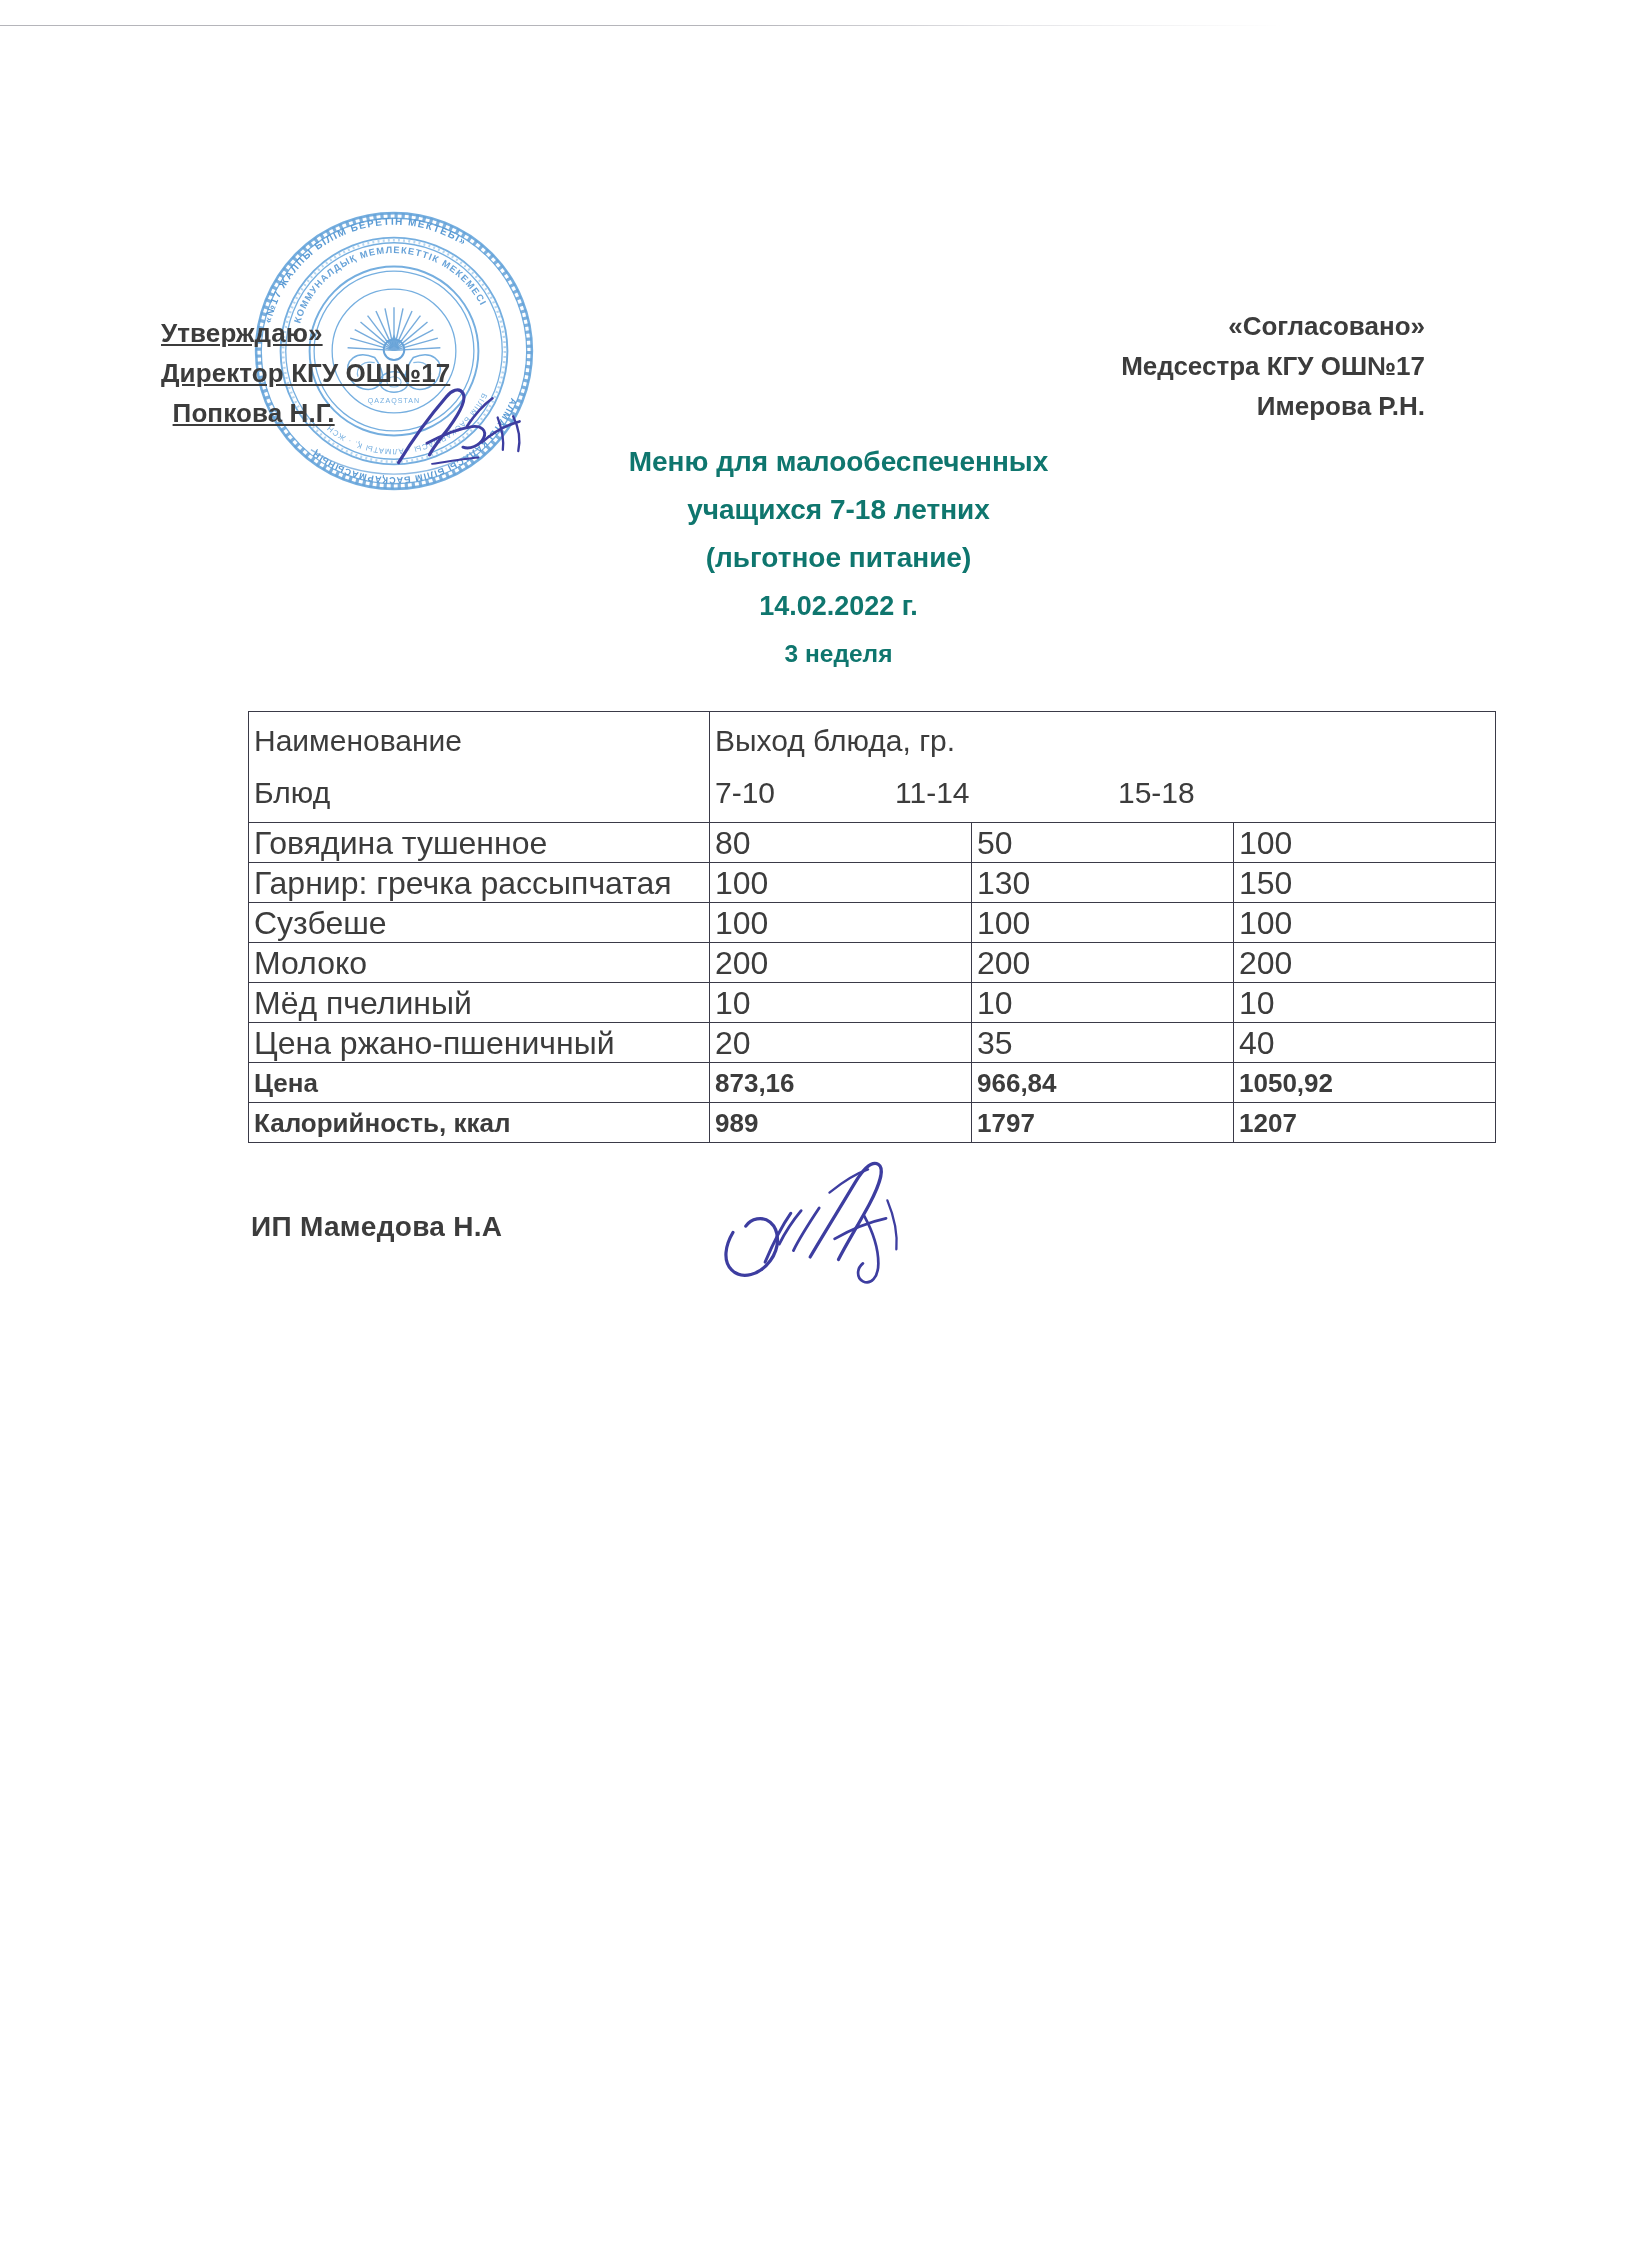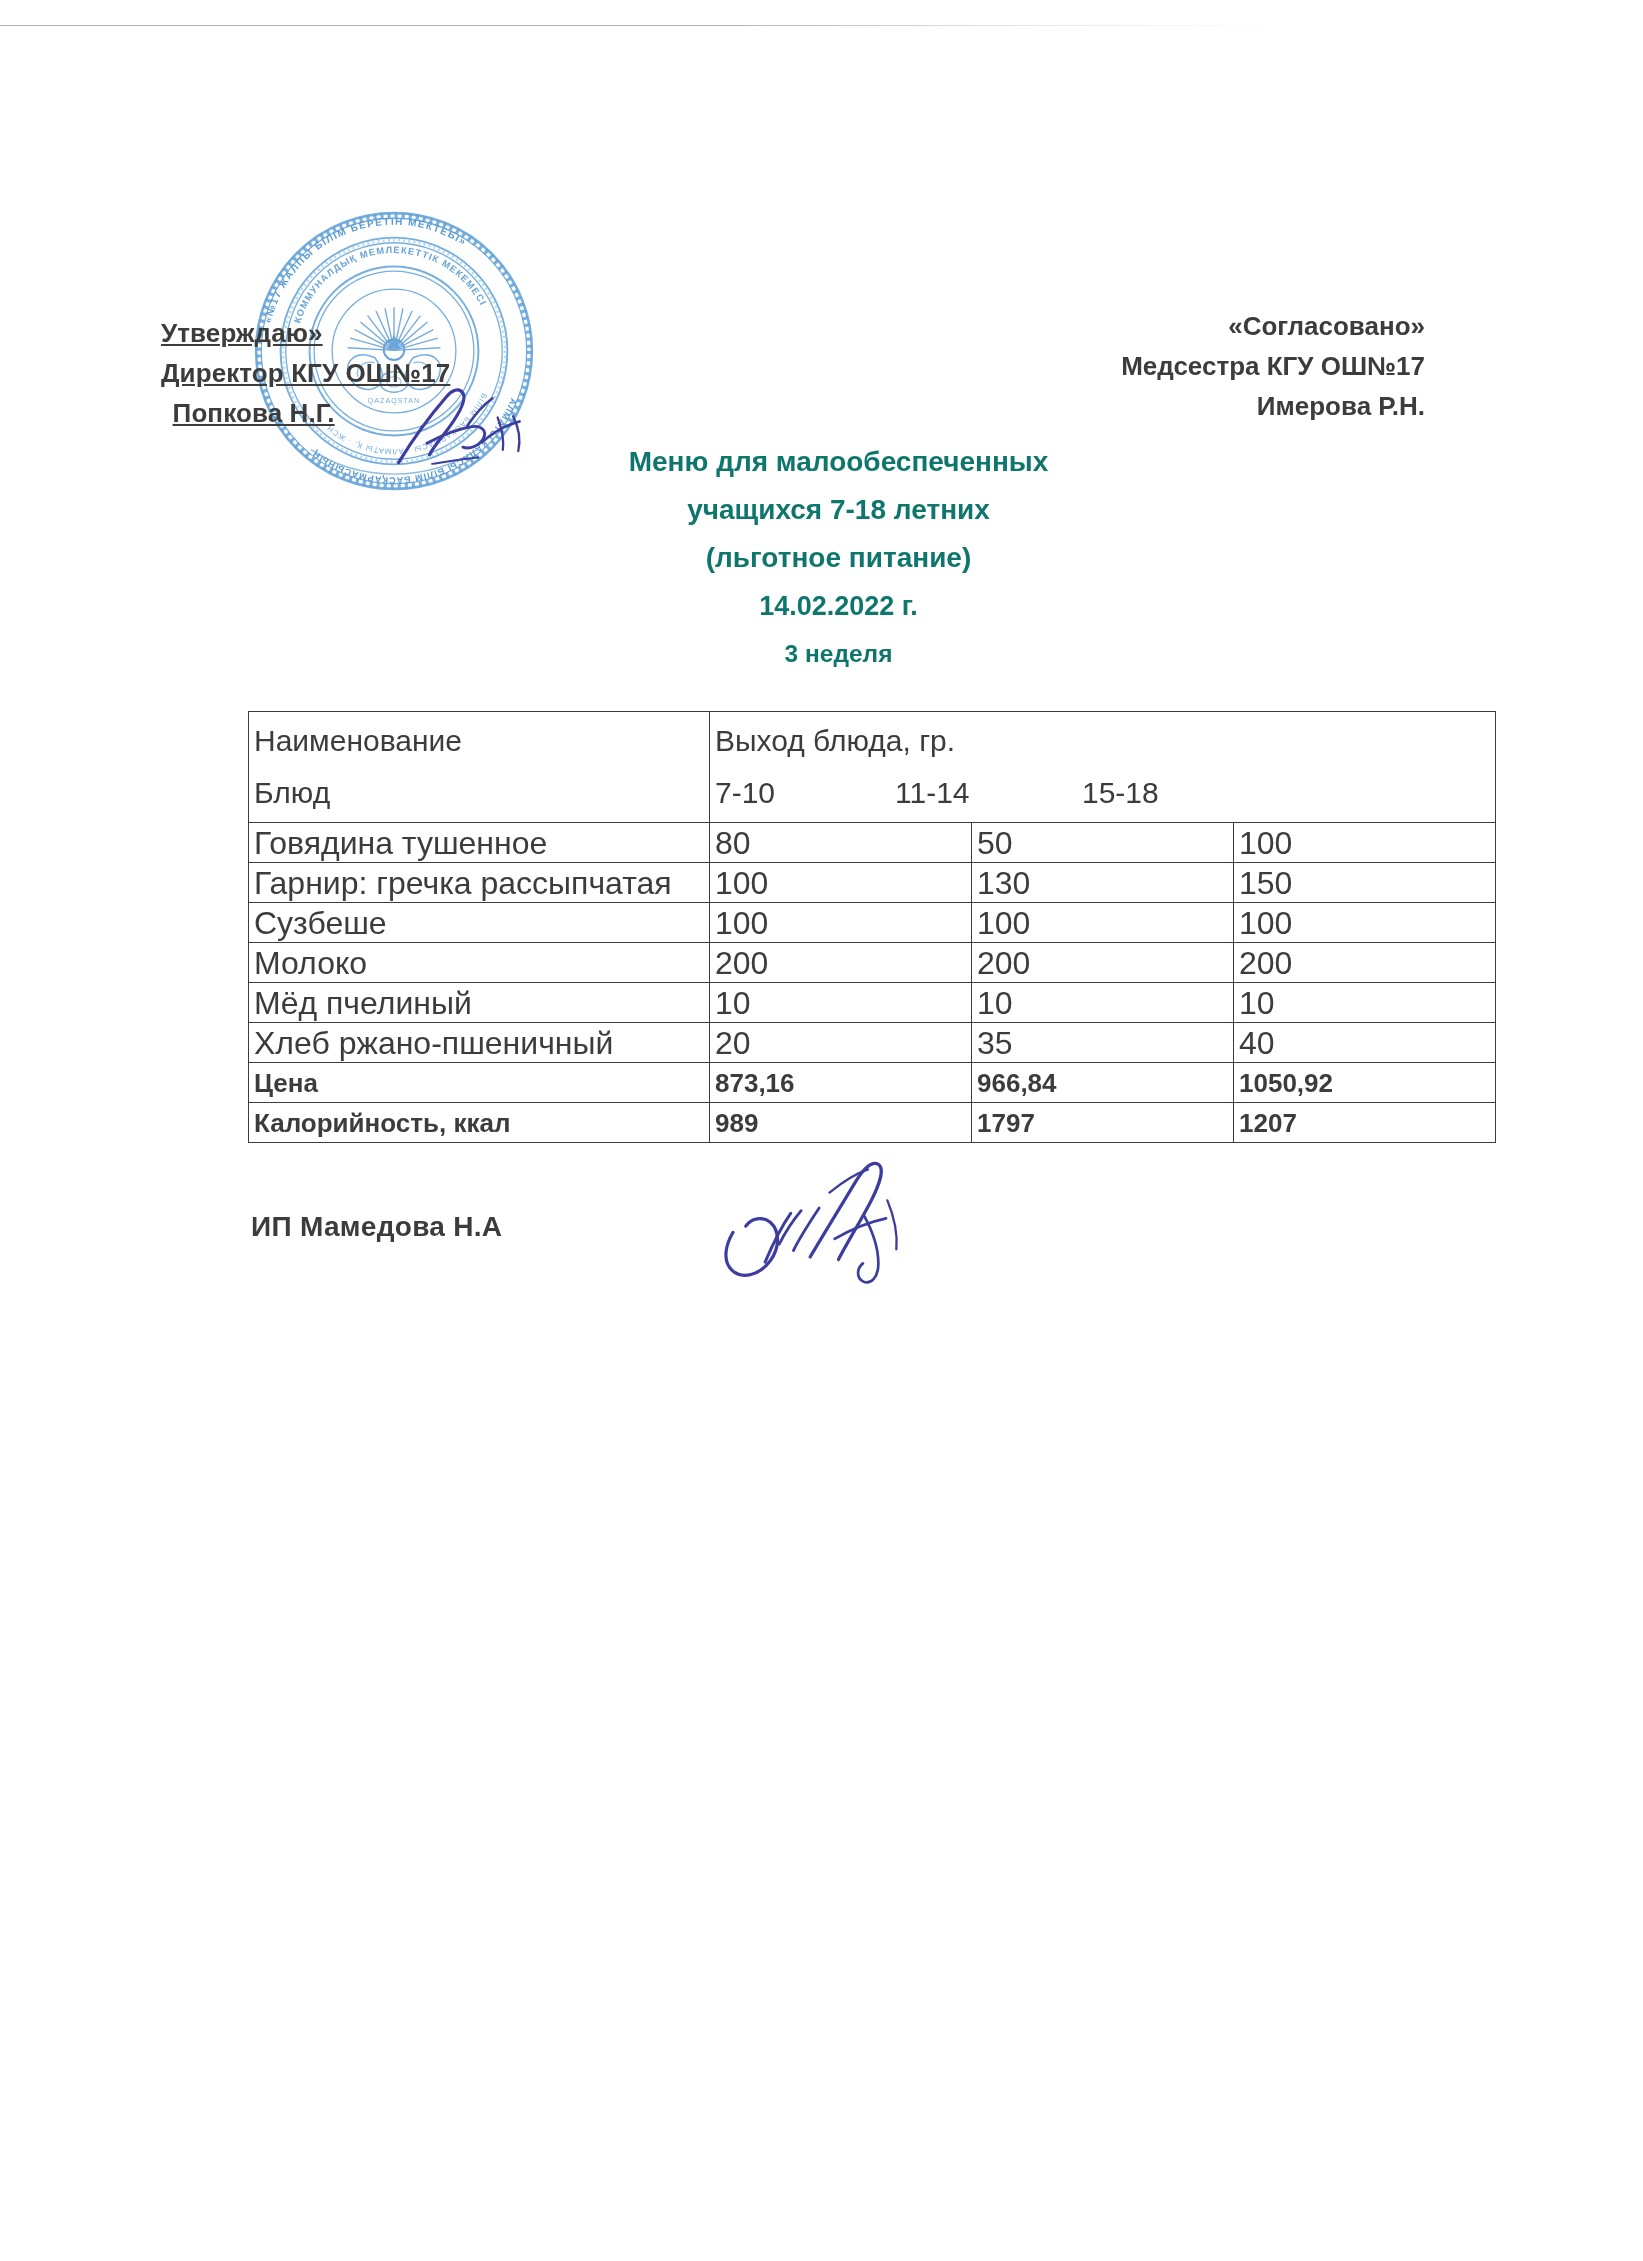--- a/index.html
+++ b/index.html
@@ -125,21 +125,21 @@
     font-weight: bold;
     height: 110px;
     line-height: 52px;
     padding-top: 3.9px;
   }
   .hdr-out .ho-top { display: block; }
   .hdr-out .ho-bot { display: flex; }
   .hdr-out .ho-bot span { display: inline-block; }
   .hdr-out .ho-bot .a { width: 180px; }
   .hdr-out .ho-bot .b { width: 187px; }
-  .hdr-out .ho-bot .c { width: 180px; }
+  .hdr-out .ho-bot .c { width: 180px; margin-left: 36px; }
 
   .menu-table tbody td {
     font-size: 32px;
     height: 39px;
     line-height: 36px;
   }
   .menu-table tbody tr.total td {
     font-weight: bold;
     font-size: 26px;
   }
@@ -333,21 +333,21 @@
         <td>200</td>
         <td>200</td>
       </tr>
       <tr>
         <td>Мёд пчелиный</td>
         <td>10</td>
         <td>10</td>
         <td>10</td>
       </tr>
       <tr>
-        <td>Хлеб ржано-пшеничный</td>
+        <td>Цена ржано-пшеничный</td>
         <td>20</td>
         <td>35</td>
         <td>40</td>
       </tr>
       <tr class="total">
         <td>Цена</td>
         <td>873,16</td>
         <td>966,84</td>
         <td>1050,92</td>
       </tr>

